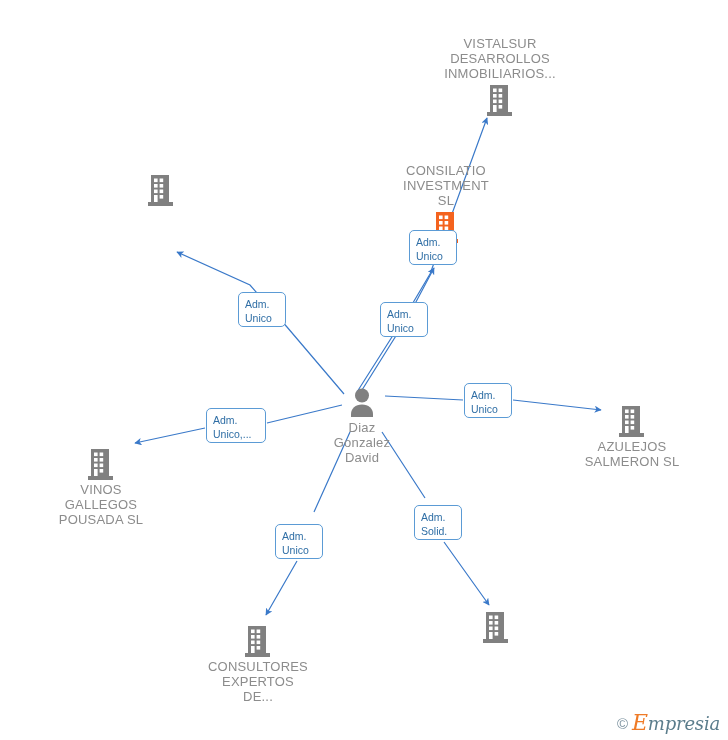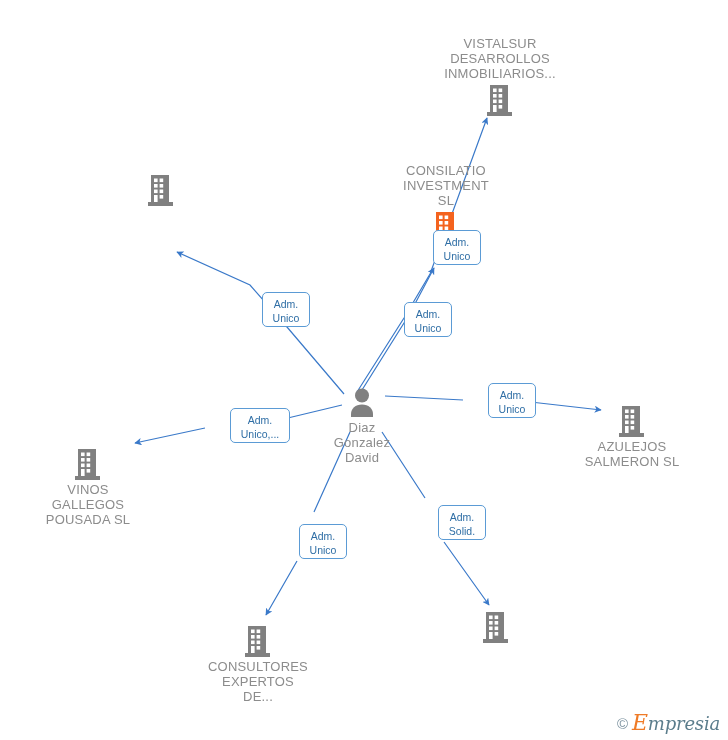--- a/index.html
+++ b/index.html
@@ -55,25 +55,24 @@
 
   
   .edge-label {
     position: absolute;
     border: 1px solid #5b9bd5;
     border-radius: 5px;
     background: #ffffff;
     color: #2f6ea5;
     font-size: 10.5px;
     line-height: 14px;
-    text-align: center;
+    text-align: left;
     padding: 4px 6px 5px 6px;
     white-space: pre-line;
     box-sizing: border-box;
-    margin-left: 24px;
   }
 
   
   #watermark {
     position: absolute;
     right: 8px;
     bottom: 6px;
     display: flex;
     align-items: center;
     gap: 4px;
@@ -204,21 +203,21 @@
             <rect x="8" y="16.5" width="3.6" height="3.6"></rect>
             <rect x="13.6" y="16.5" width="3.6" height="3.6"></rect>
             <rect x="8" y="22" width="3.6" height="7"></rect>
             <rect x="13.6" y="22" width="3.6" height="3.6"></rect>
           </g>
           <rect x="19" y="9" width="4" height="21" fill="#808080"></rect>
         </svg></span>
       <span class="caption">AZULEJOS
 SALMERON SL</span>
     </div>
-    <div class="node company cap-below" style="left: 88px; top: 447px;">
+    <div class="node company cap-below" style="left: 101px; top: 447px;">
       <span class="icon"><svg width="30" height="34" viewBox="0 0 30 34" xmlns="http://www.w3.org/2000/svg" aria-hidden="true">
           <rect x="5" y="2" width="18" height="28" fill="#808080"></rect>
           <rect x="2" y="29" width="25" height="4" fill="#808080"></rect>
           <g fill="#ffffff">
             <rect x="8" y="5.5" width="3.6" height="3.6"></rect>
             <rect x="13.6" y="5.5" width="3.6" height="3.6"></rect>
             <rect x="8" y="11" width="3.6" height="3.6"></rect>
             <rect x="13.6" y="11" width="3.6" height="3.6"></rect>
             <rect x="8" y="16.5" width="3.6" height="3.6"></rect>
             <rect x="13.6" y="16.5" width="3.6" height="3.6"></rect>

